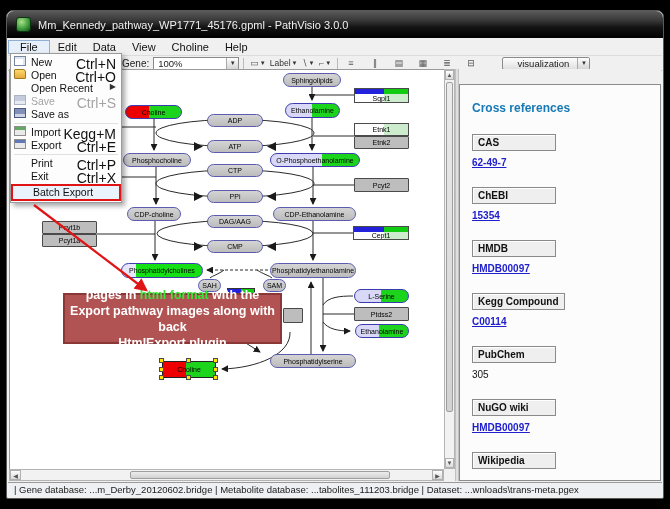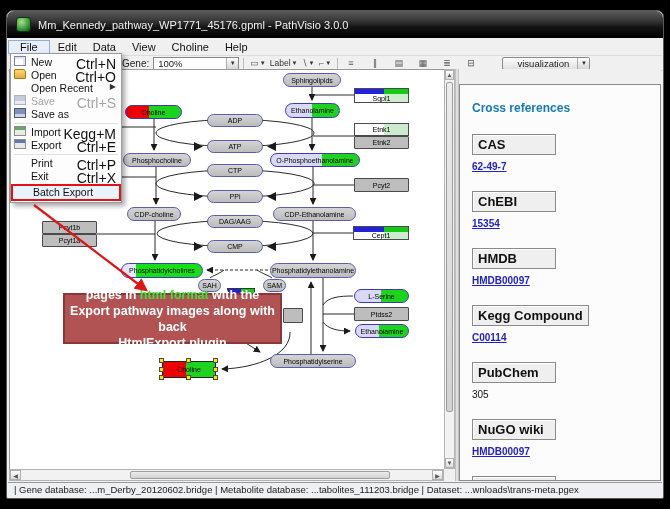--- a/index.html
+++ b/index.html
@@ -44,21 +44,21 @@
   .sb-thumb{position:absolute;background:linear-gradient(#ececec,#d2d2d2);border:1px solid #9e9e9e;border-radius:2px;box-sizing:border-box}
   .splitter{position:absolute;left:448px;top:58px;width:4px;height:412px;background:#dfdfdf;border-left:1px solid #c0c0c0;border-right:1px solid #c0c0c0;box-sizing:border-box;z-index:3}
   
   .sidebar{position:absolute;left:452px;top:58px;width:202px;height:412px;background:#f0f0f0}
   .tabs{position:absolute;left:2px;top:0;right:0;height:16px;display:flex;align-items:flex-end}
   .tab{height:13px;padding:1px 6px 0;font-size:10px;border:1px solid #8c8c8c;border-bottom:none;border-radius:2px 2px 0 0;background:linear-gradient(#fff,#d8d8d8);margin-right:1px;color:#111;display:flex;align-items:center}
   .tab.active{height:15px;background:#f7f7f7;position:relative;z-index:2}
   .panel{position:absolute;left:0;top:15px;right:0;bottom:0;background:#fcfcfc;border:1px solid #8c8c8c;padding:6px 12px;box-sizing:border-box;overflow:hidden}
   .xref-head{color:#1779b5;font-weight:bold;font-size:12px;margin:10px 0 0}
   .xref-sec{margin-top:0}
-  .xref-box{min-width:84px;display:inline-block;background:#efefef;border:1px solid #8a8a8a;box-shadow:inset 1px 1px 0 #fff;font-weight:bold;font-size:13px;padding:2px 5px;box-sizing:border-box;margin-top:19px;color:#111}
+  .xref-box{min-width:84px;display:inline-block;background:#efefef;border:1px solid #8a8a8a;box-shadow:inset 1px 1px 0 #fff;font-weight:bold;font-size:10px;padding:2px 5px;box-sizing:border-box;margin-top:19px;color:#111}
   .xref-val{font-size:10px;margin-top:6px;display:block}
   .link{color:#2121cc;font-weight:bold;text-decoration:underline;cursor:pointer}
   .plainval{color:#111}
   
   .filemenu{position:absolute;left:3px;top:42px;width:110px;background:#fdfdfd;border:1px solid #9a9a9a;box-shadow:3px 3px 5px rgba(0,0,0,.35);padding:2px 0;z-index:30;font-size:10.5px}
   .mi{display:flex;height:13px;padding:0 5px 0 3px;color:#111}
   .mi-ic{width:12px;height:10px;margin-right:5px;flex:none;box-sizing:border-box}
   .mi .sc{margin-left:auto;font-size:14px}
   .mi .sub{margin-left:auto;font-size:8px;color:#333}
   .mi.disabled{color:#a4a4a4}

